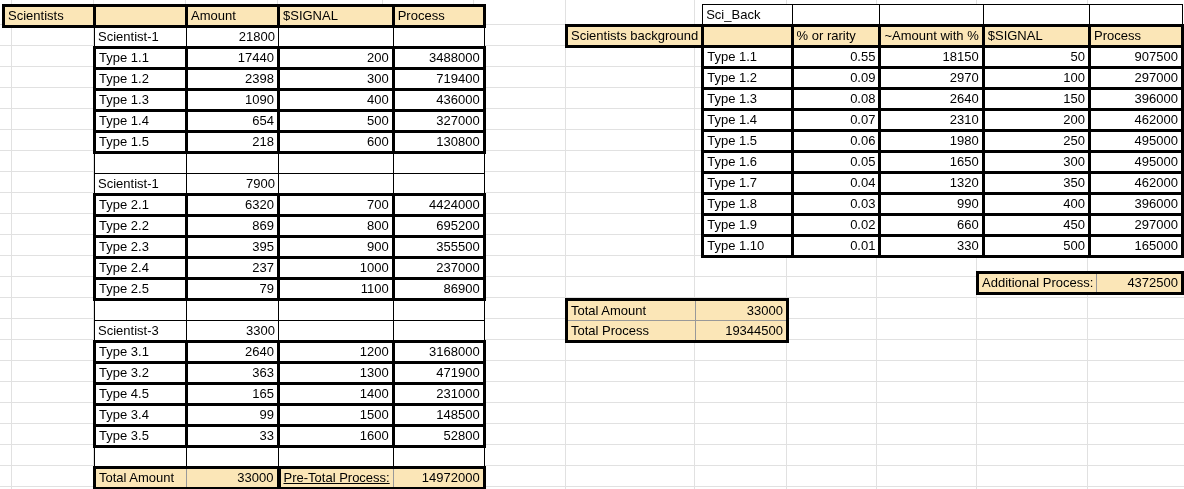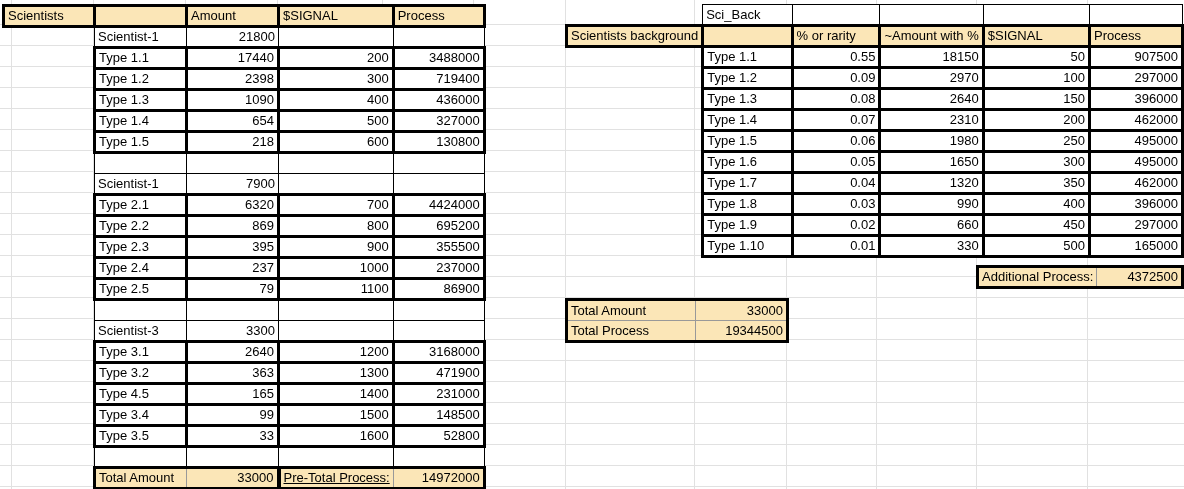--- a/index.html
+++ b/index.html
@@ -321,21 +321,21 @@
           <td class="x"></td>
           <td class="t">Type 1.10</td>
           <td class="t num">0.01</td>
           <td class="t num">330</td>
           <td class="t num">500</td>
           <td class="t num">165000</td>
         </tr>
       </tbody>
   </table>
 
-  <table style="left:976px;top:265px;">
+  <table style="left:976px;top:271px;">
     <colgroup>
         <col style="width:111px">
         <col style="width:97px">
       </colgroup>
     <tbody>
       <tr>
         <td class="tot1">Additional Process:</td>
         <td class="tot2 num">4372500</td>
       </tr>
     </tbody>

